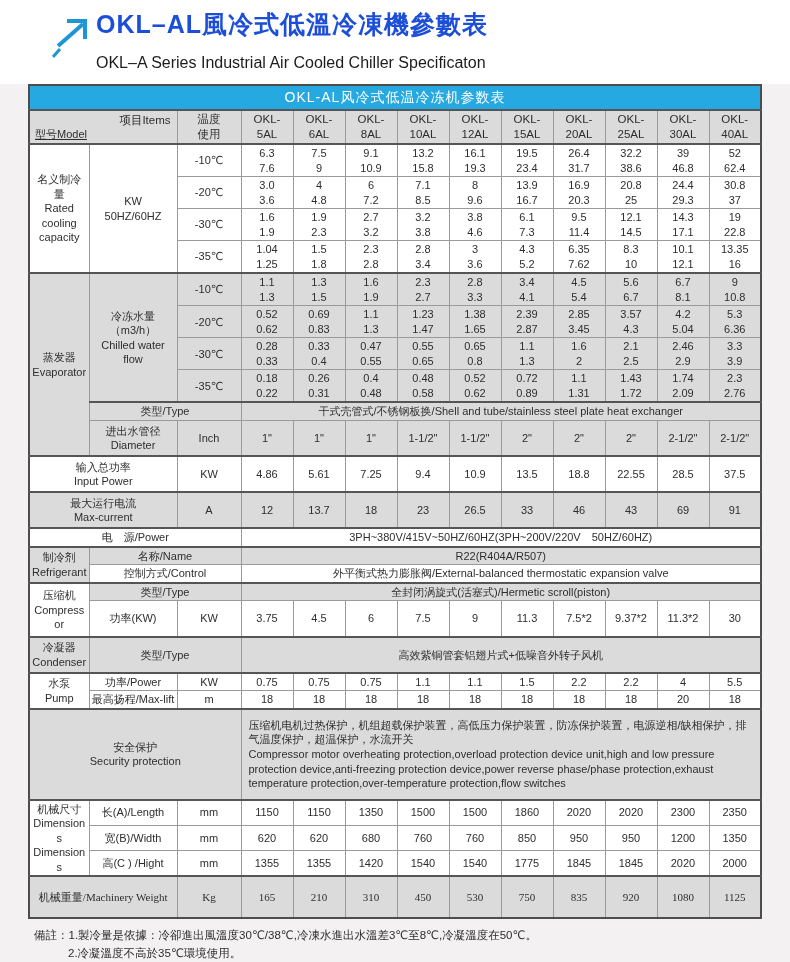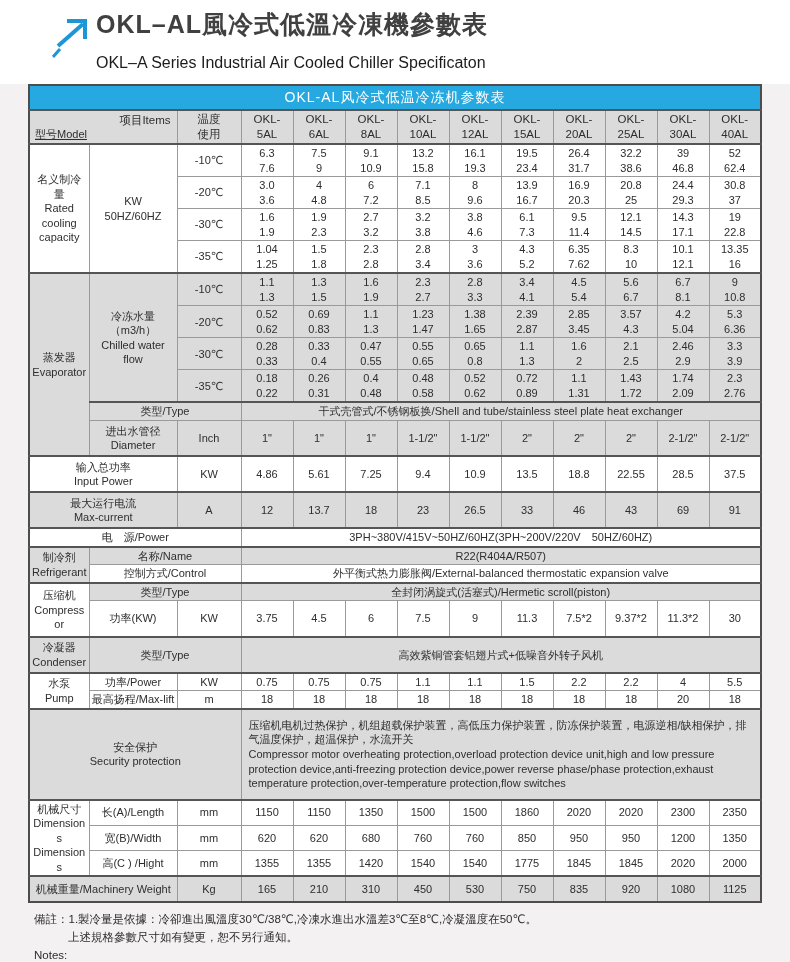--- a/index.html
+++ b/index.html
@@ -6,21 +6,21 @@
   html,body { width:790px; }
   body {
     font-family:"Liberation Sans","DejaVu Sans",sans-serif;
     background:#f3f1f1;
     color:#2e2e2e;
     width:790px; height:962px;
     overflow:hidden;
   }
   .title-band { background:#ffffff; padding:10px 0 12px 96px; position:relative; }
   .logo { position:absolute; left:52px; top:14px; width:40px; height:44px; }
-  .title-cn { font-size:25px; font-weight:bold; color:#404040; letter-spacing:1px; line-height:1.15; }
+  .title-cn { font-size:25px; font-weight:bold; color:#1d4ed8; letter-spacing:1px; line-height:1.15; }
   .title-en { font-size:16px; color:#1c1c1c; margin-top:15px; }
   .table-wrap { margin:0 28px; }
   .banner {
     background:#25a9e0; color:#ffffff; text-align:center;
     font-size:14px; font-weight:normal; padding:3px 0 2px 0;
     border:2px solid #4d4d4d; border-bottom:none; letter-spacing:1px;
   }
   table.spec {
     width:100%; border-collapse:collapse; table-layout:fixed;
     border:2px solid #4d4d4d; background:#ffffff;
@@ -34,21 +34,21 @@
   tr.sec > td { border-top:2px solid #555555; }
   tr.bg-g > td { background:#dcdbdb; }
   tr.bg-w > td { background:#ffffff; }
   td.cell-w { background:#ffffff !important; }
   tr.h-head td { height:30px; font-size:11.5px; }
   tr.h-dual td { height:31px; }
   tr.h-sm td { height:18px; }
   tr.h-md td { height:36px; }
   tr.h-sec td { height:82px; }
   tr.h-mech td { height:17px; }
-  tr.h-wt td { height:26px; }
+  tr.h-wt td { height:42px;font-family:Liberation Serif, serif; }
   td.model-hd { font-size:12px; }
   td.left-text { text-align:left; padding:8px 7px; }
   td.corner {
     position:relative; padding:0;
     background:
       linear-gradient(to bottom right,
         transparent calc(50% - 0.7px), #9a9a9a calc(50% - 0.7px),
         #9a9a9a calc(50% + 0.7px), transparent calc(50% + 0.7px));
   }
   .corner-model { position:absolute; left:5px; bottom:2px; font-size:11px;text-decoration:underline; }
@@ -702,17 +702,18 @@
           <td>750</td>
           <td>835</td>
           <td>920</td>
           <td>1080</td>
           <td>1125</td>
         </tr>
       </tbody>
   </table>
   <div class="notes">
     <div>備註：1.製冷量是依據：冷卻進出風溫度30℃/38℃,冷凍水進出水溫差3℃至8℃,冷凝溫度在50℃。</div>
+    <div class="ind">2.冷凝溫度不高於35℃環境使用。</div>
     <div class="ind">上述規格參數尺寸如有變更，恕不另行通知。</div>
     <div>Notes:</div>
     <div class="en">1. Rated cooling capacity is based on: the cooling air inlet and outlet temperature 30 ℃ to 38 ℃, chilled water inlet and outlet temperature difference 3 ℃ to 8 ℃; cooling temperature 50 ℃.</div>
   </div>
 </div>
 
 </body></html>

